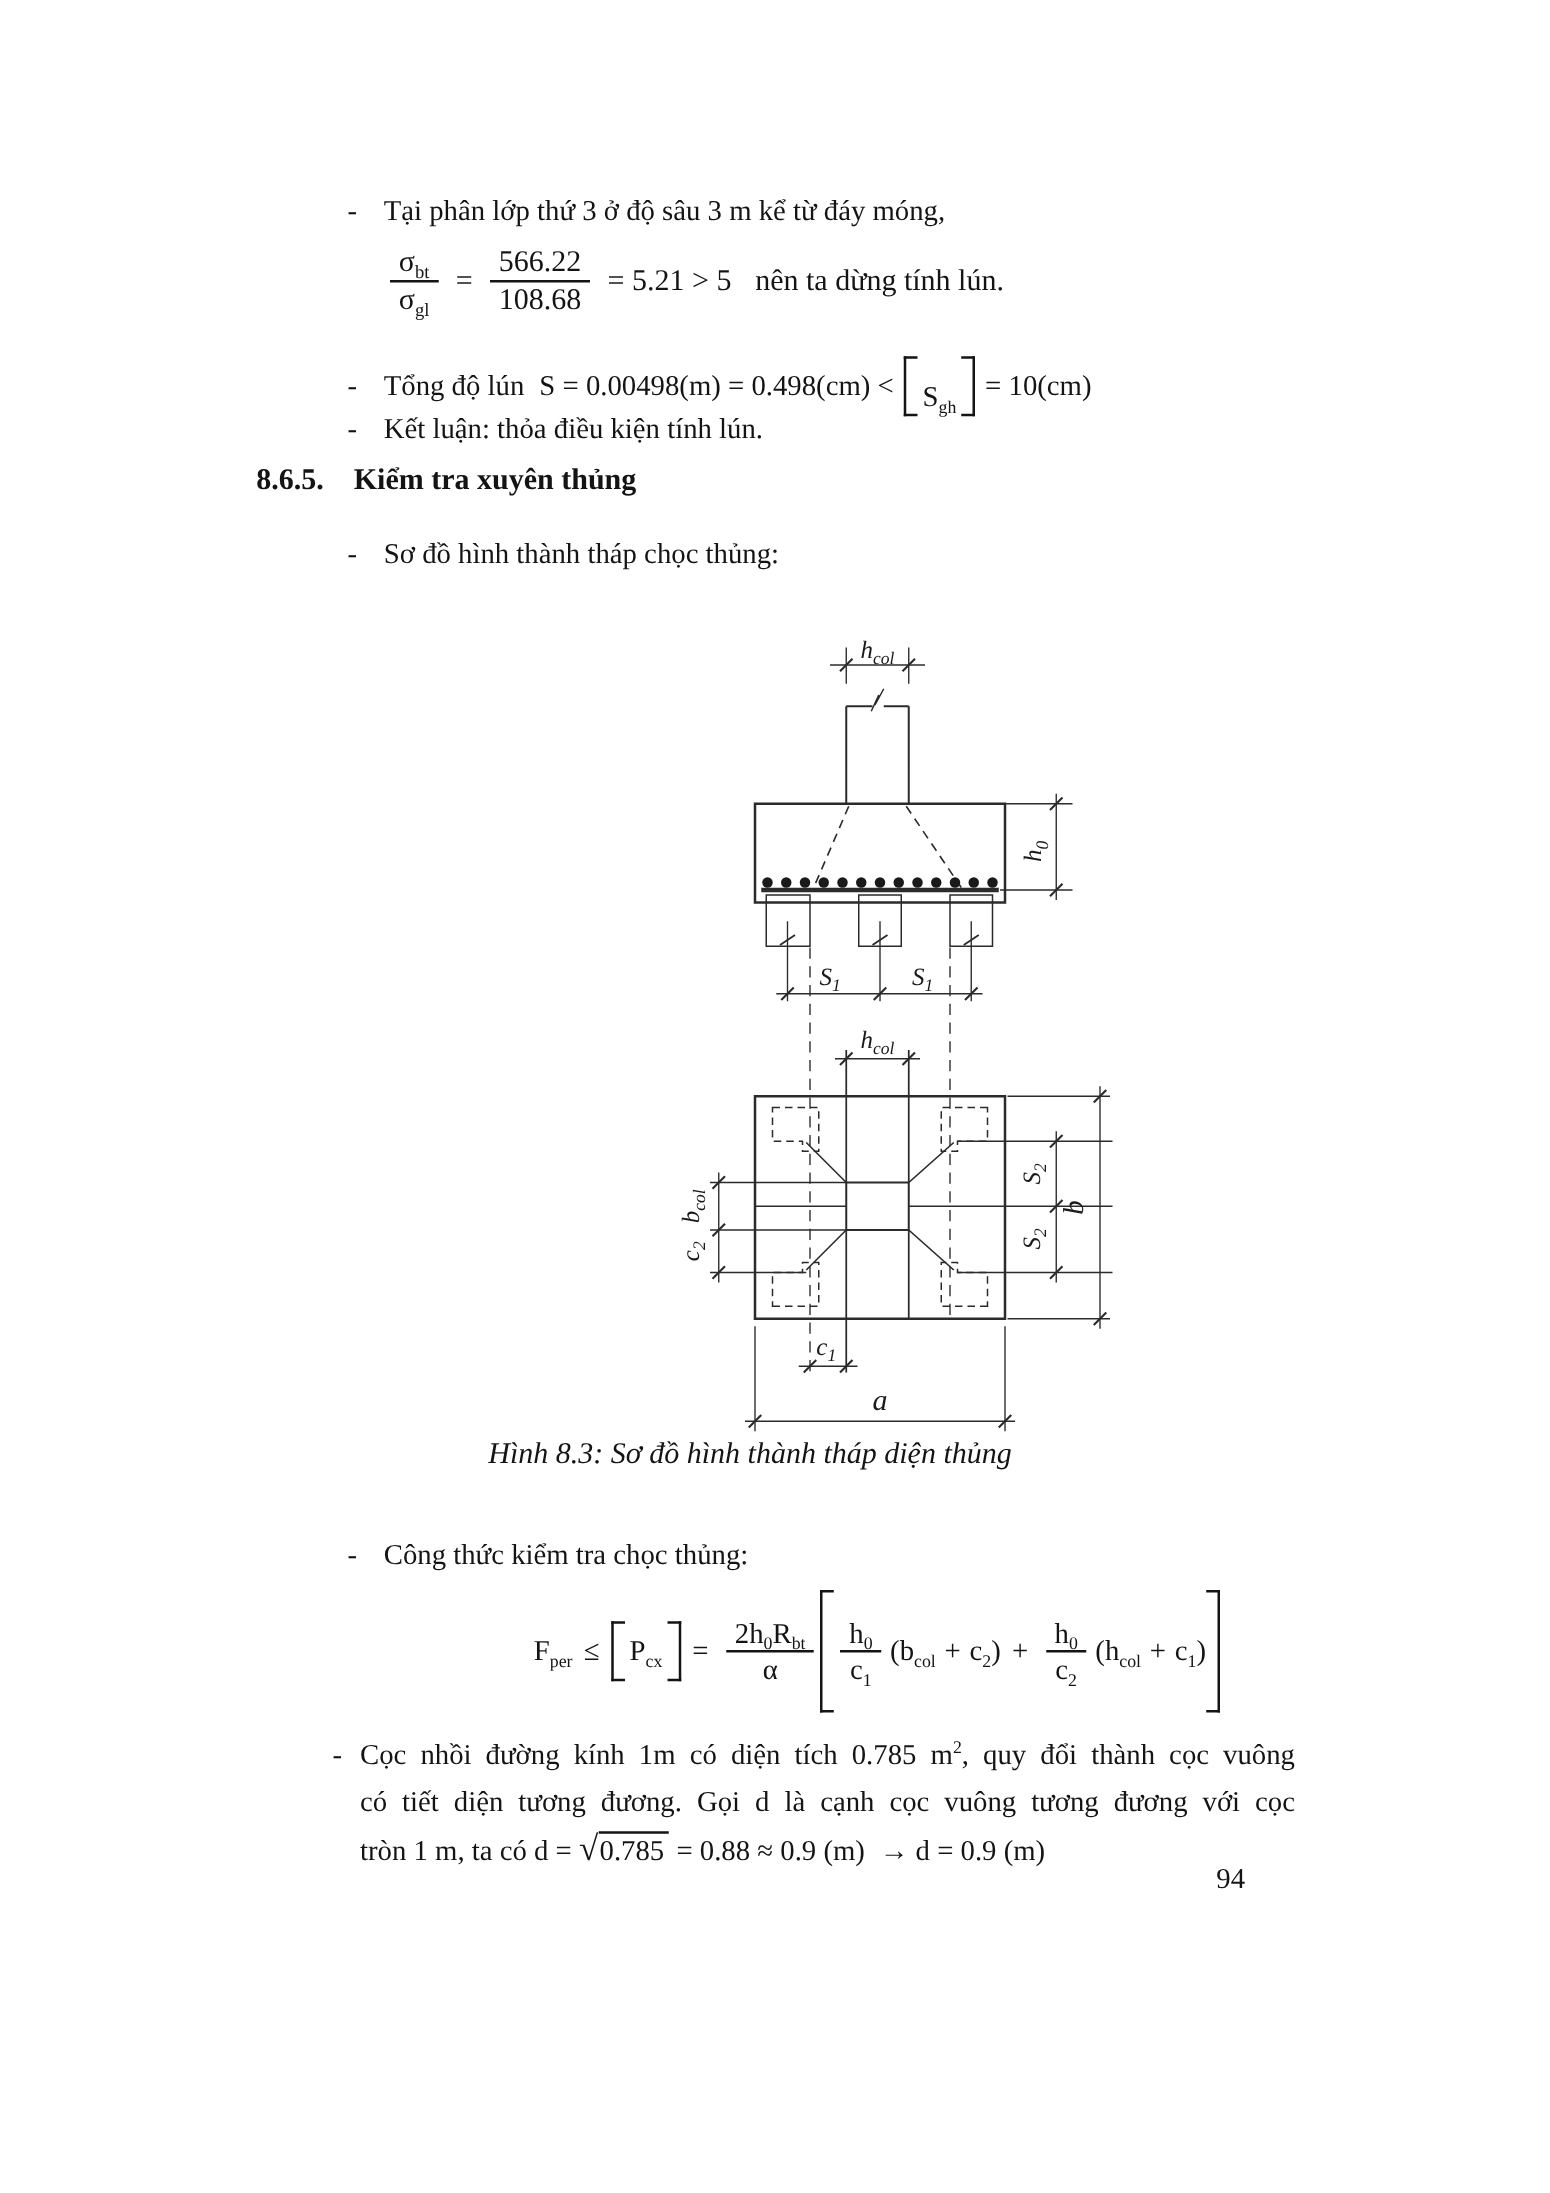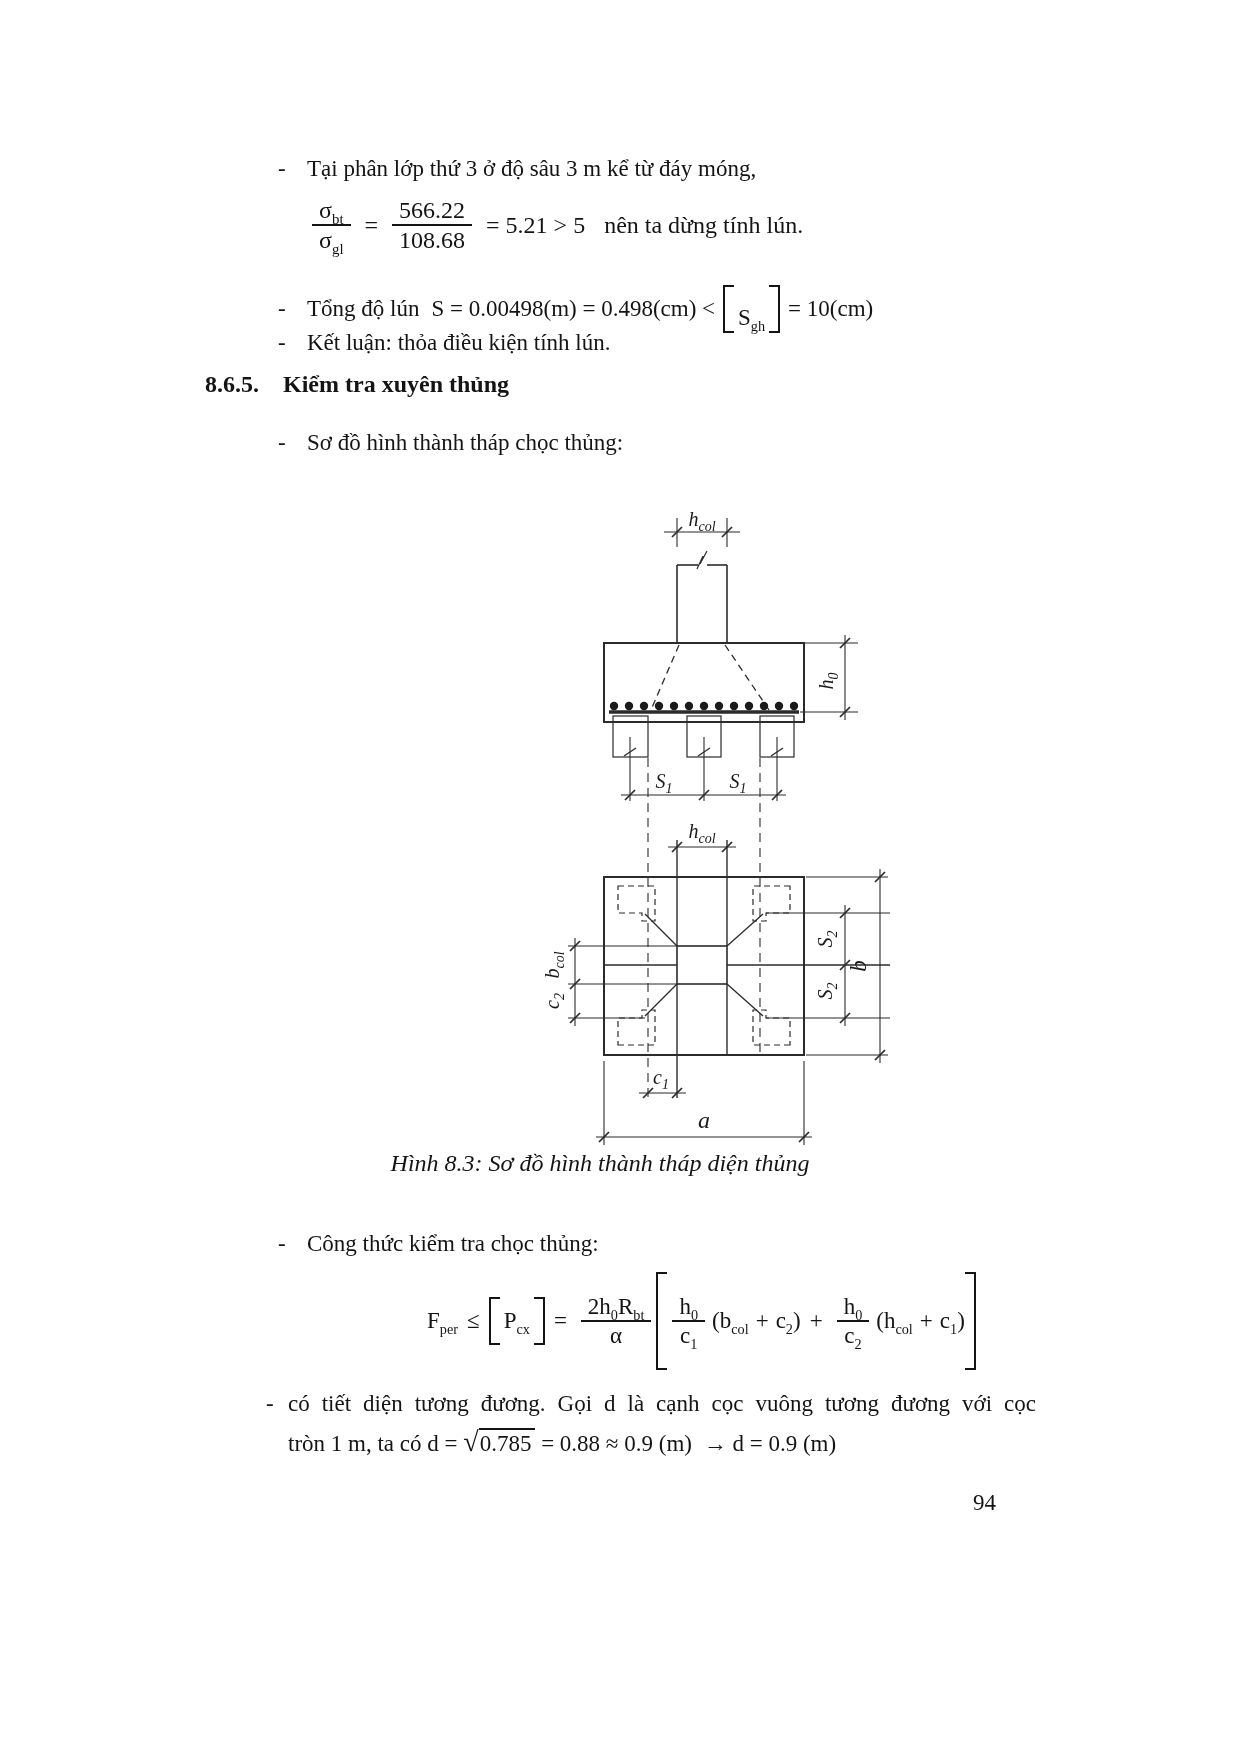--- a/index.html
+++ b/index.html
@@ -255,20 +255,21 @@
     <span class="frac">
       <span class="num"><span>h</span><sub>0</sub></span>
       <span class="den"><span>c</span><sub>2</sub></span>
     </span>
     <span class="term"><span>(</span><span>h</span><sub>col</sub><span class="pm">+</span><span>c</span><sub>1</sub><span>)</span></span>
     <span class="brk br h92"></span>
   </div>
 
   <div class="para" style="top:1385px;">
     <span class="pdash">-</span>
+    <div class="pline just"><span>Cọc nhồi đường kính 1m có diện tích 0.785 m</span><sup>2</sup><span>, quy đổi thành cọc vuông</span></div>
     <div class="pline just"><span>có tiết diện tương đương. Gọi d là cạnh cọc vuông tương đương với cọc</span></div>
     <div class="pline">
       <span>tròn 1 m, ta có  d =</span>
       <span class="sqrt"><span class="rad">√</span><span class="sv">0.785</span></span>
       <span>= 0.88 ≈ 0.9</span>
       <span>(m)</span>
       <span style="margin-left:6px;">→ d = 0.9 (m)</span>
     </div>
   </div>
 

